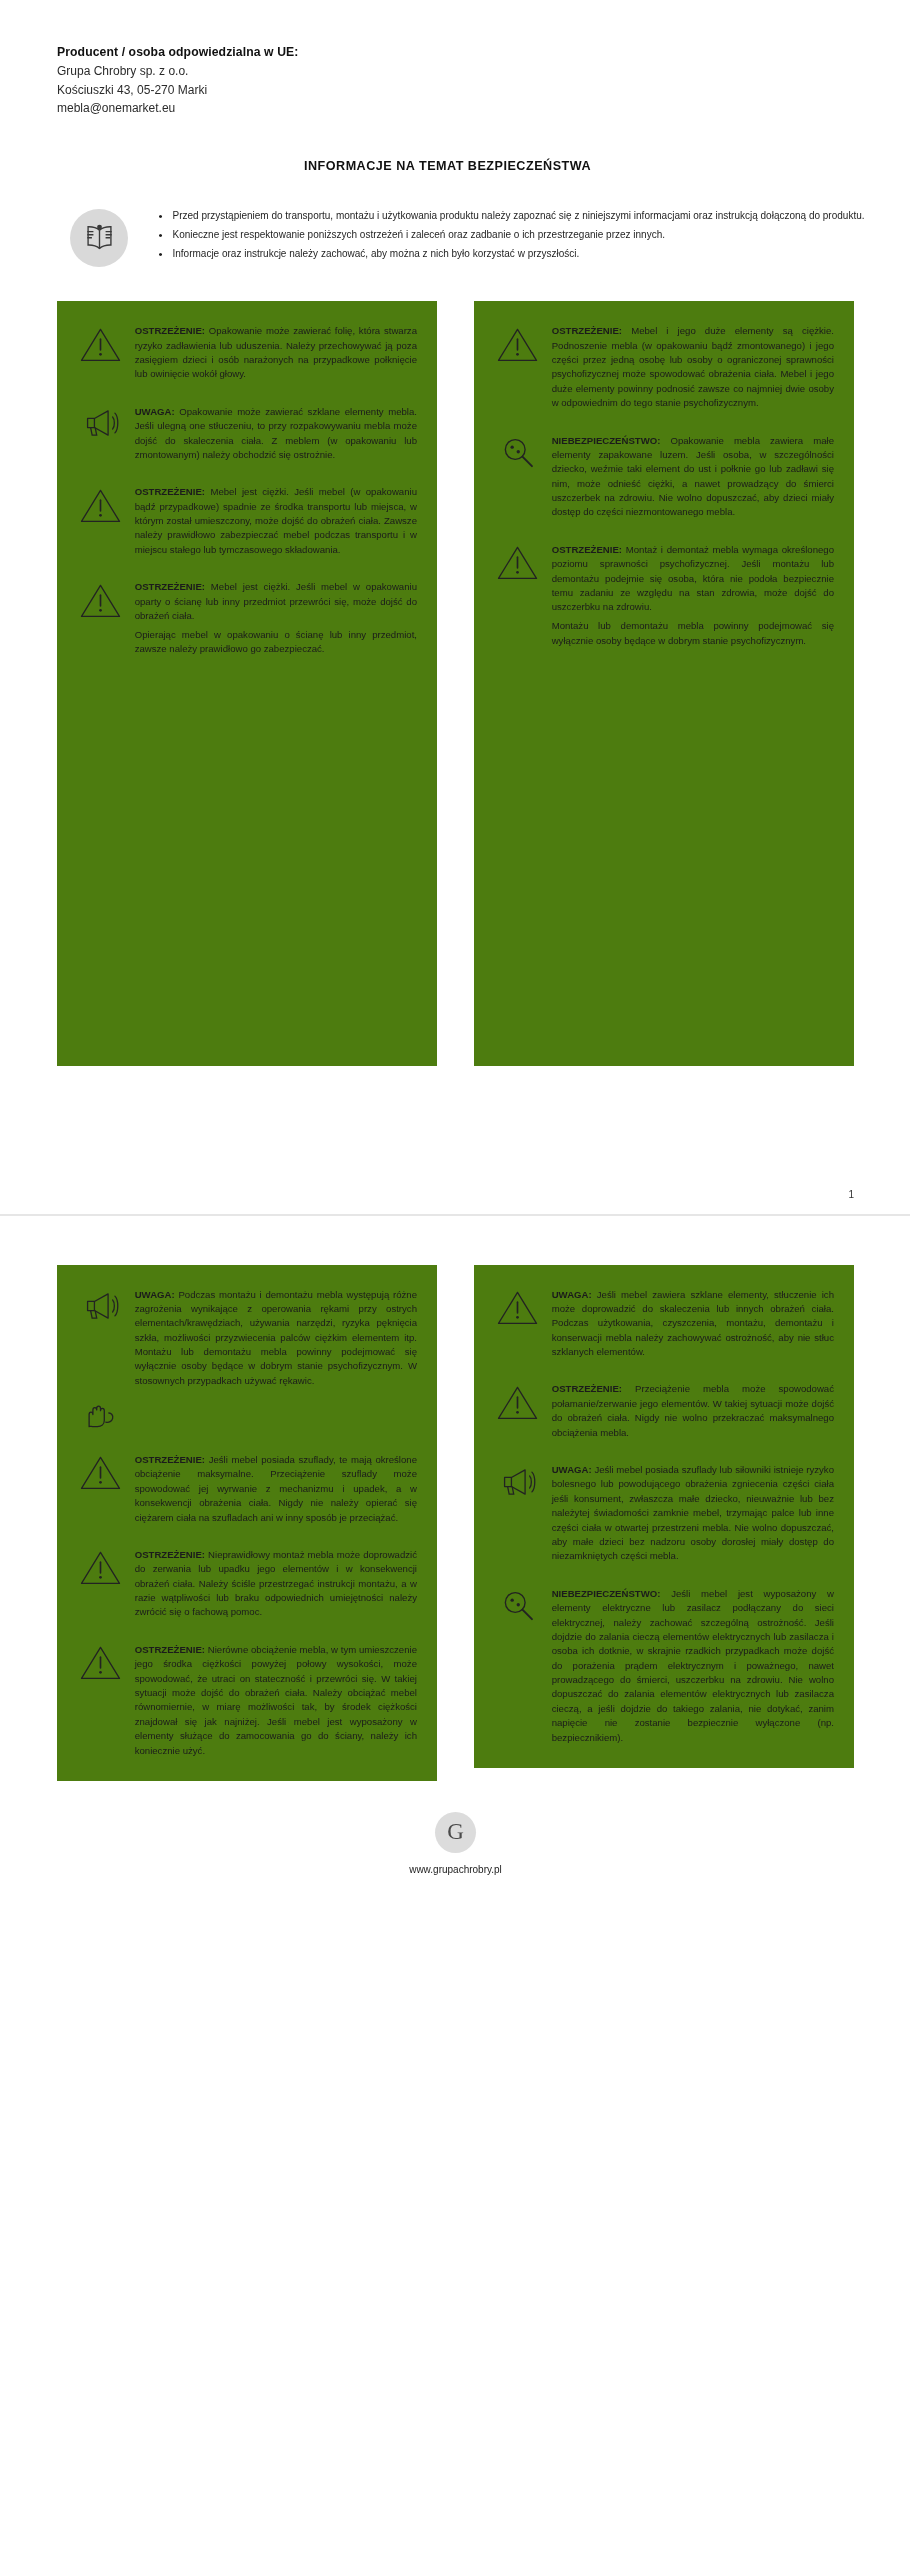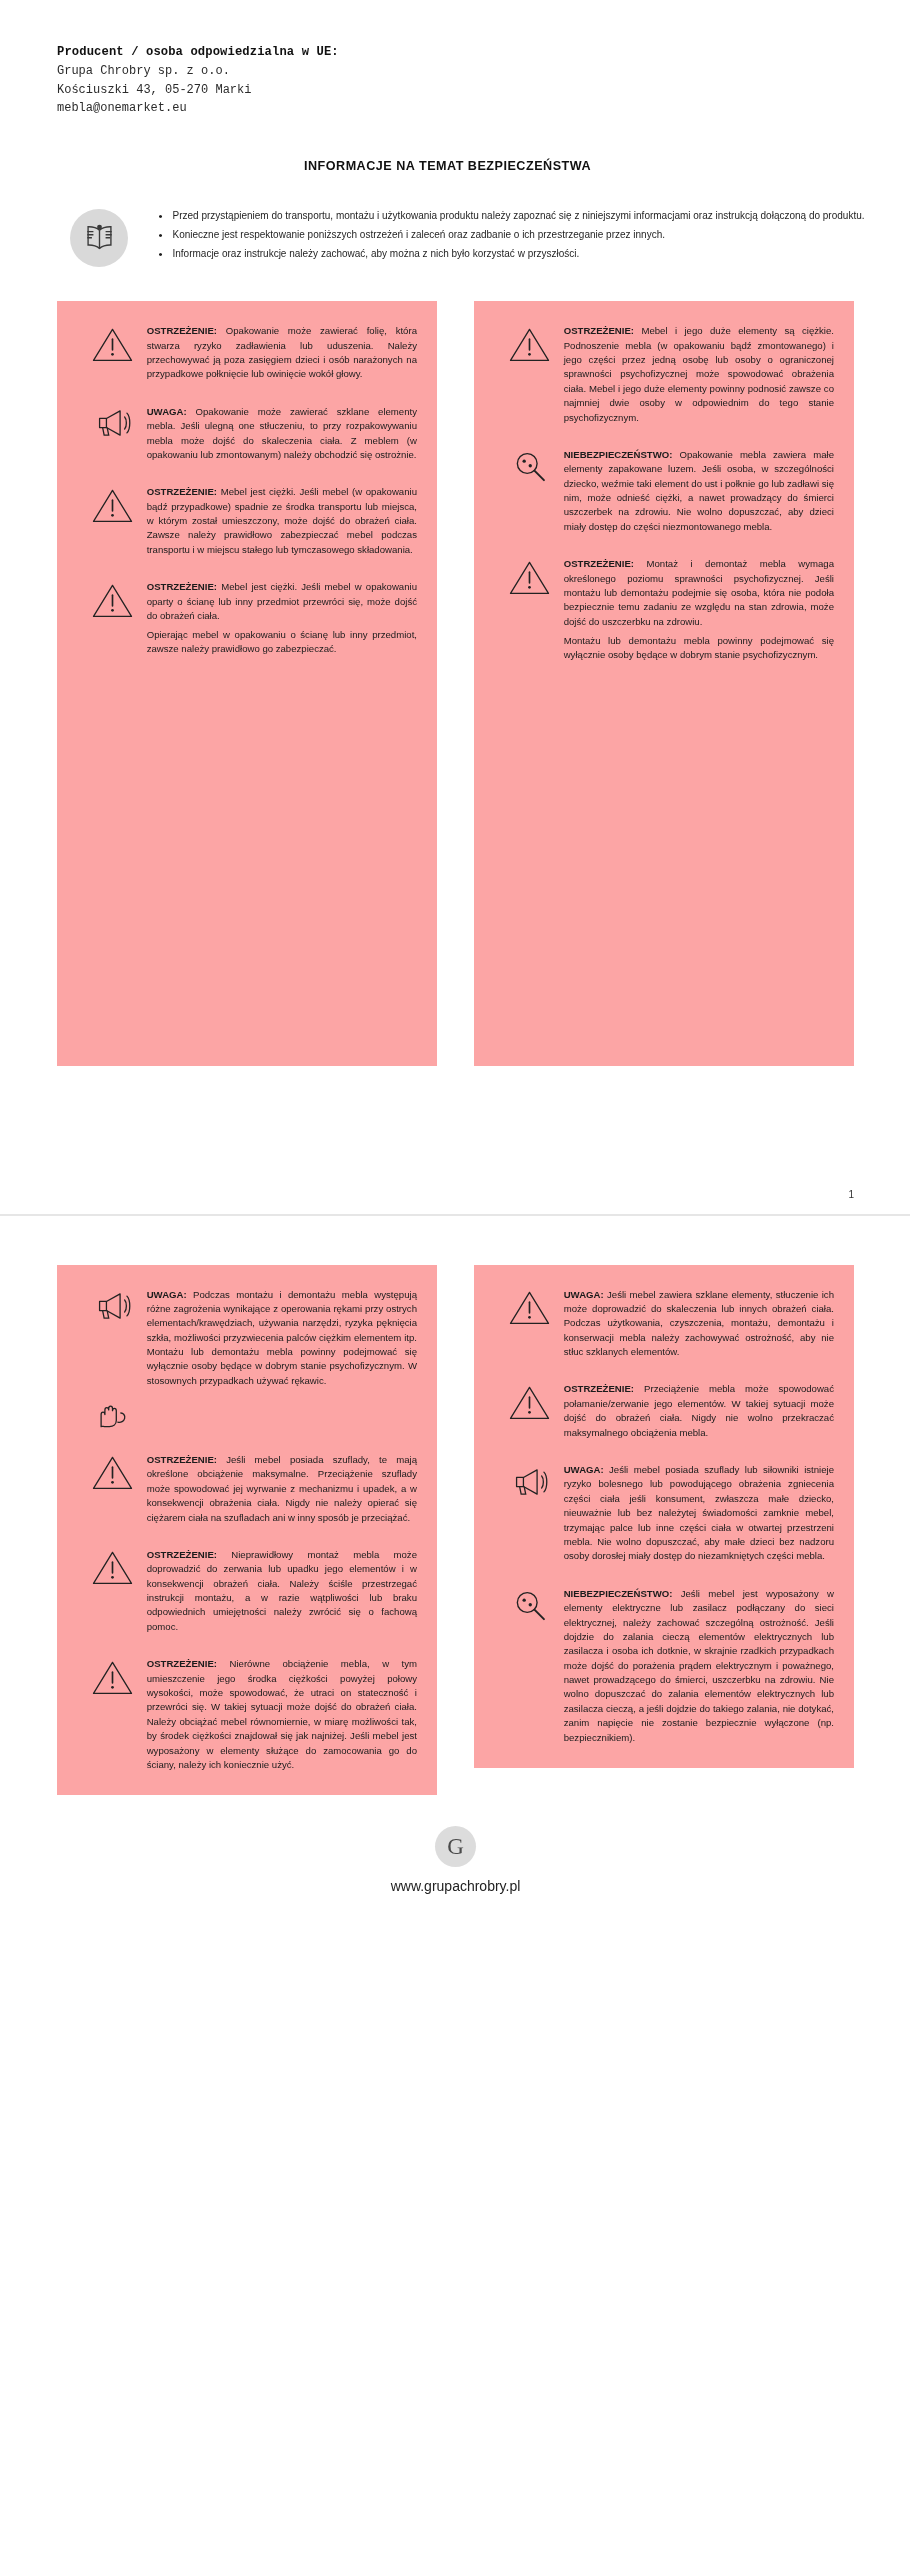--- a/index.html
+++ b/index.html
@@ -22,21 +22,20 @@
     background: #e6e6e6;
     margin: 0;
   }
 
   
   .producer {
     padding: 43px 17px 0 57px;
     line-height: 1.55;
     font-size: 12px;
     color: #2b2b2b;
-    font-family: Liberation Mono, monospace;
   }
   .producer .bold {
     font-weight: bold;
     font-size: 12.2px;
     color: #111;
     letter-spacing: 0.1px;
   }
   .producer div { white-space: pre; }
 
   .doc-title {
@@ -93,22 +92,22 @@
   
   .columns {
     display: flex;
     gap: 37px;
     padding: 0 57px;
     margin-top: 34px;
     align-items: flex-start;
   }
   .col {
     flex: 1 1 0;
-    background: #fca5a5;
-    padding: 23px 20px 23px 32px;
+    background: #4d7c0f;
+    padding: 23px 20px 23px 20px;
   }
   .col.tall { min-height: 765px; }
 
   .note {
     display: flex;
     align-items: flex-start;
     margin-bottom: 23px;
   }
   .note:last-child { margin-bottom: 0; }
   .note-icon {
@@ -154,21 +153,21 @@
     background: #dcdcdc;
     margin: 0 auto 10.7px auto;
     display: flex;
     align-items: center;
     justify-content: center;
     font-family: "Liberation Serif", serif;
     font-size: 23px;
     color: #4a4a4a;
   }
   .footer-url {
-    font-size: 14px;
+    font-size: 10px;
     color: #222;
   }
 </style>
 </head>
 <body>
 
 <div class="page page1">
 
   <div class="producer">
     <div class="bold">Producent / osoba odpowiedzialna w UE:</div>

